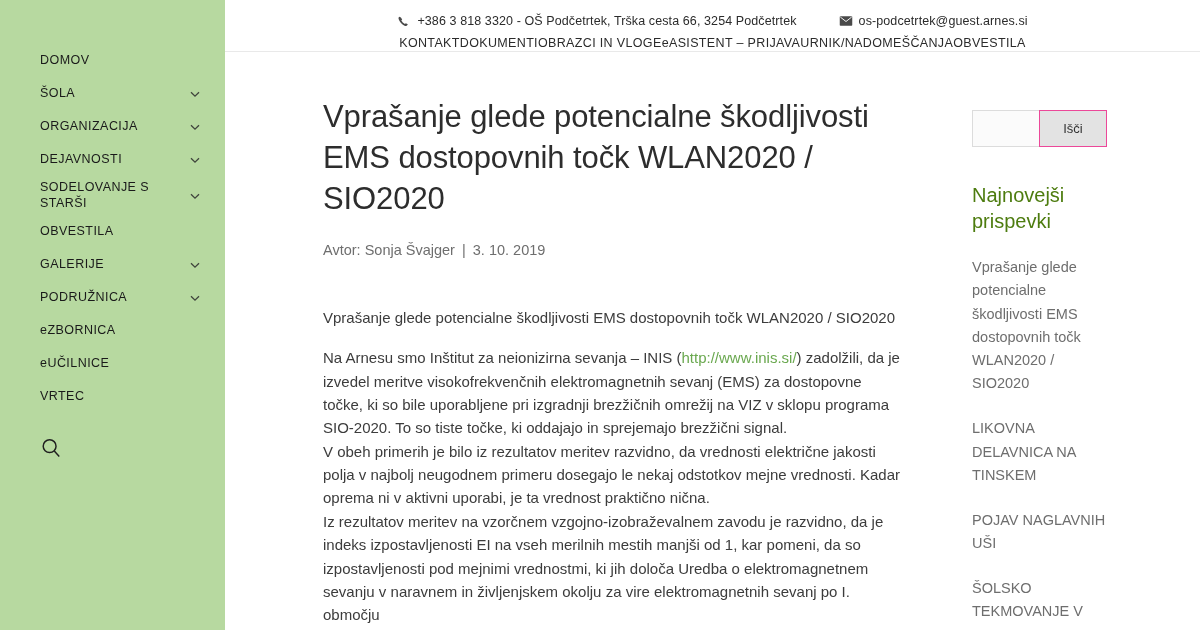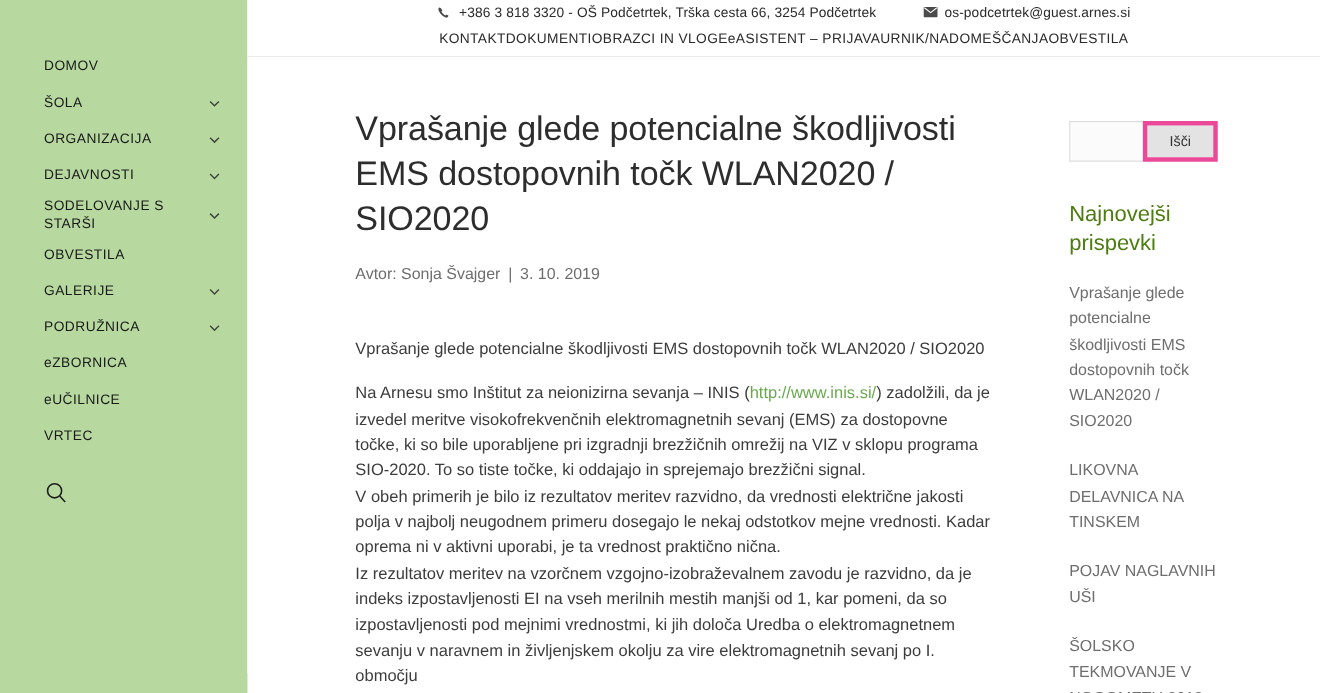--- a/index.html
+++ b/index.html
@@ -70,42 +70,42 @@
     position: absolute;
     left: 225px; top: 0;
     width: 975px;
     height: 51px;
     background: #ffffff;
     color: #2b2b2b;
     font-size: 12.5px;
   }
   .topbar-line1 {
     display: flex;
-    align-items: flex-start;
+    align-items: flex-end;
     justify-content: center;
     height: 28px;
     gap: 0px;
     padding-top: 4px;
   }
   .tb-phone, .tb-mail {
     display: flex;
     align-items: center;
     gap: 7px;
     color: #2b2b2b;
     text-decoration: none;
     font-size: 12.5px;
     letter-spacing: 0.1px;
   }
   .tb-mail { margin-left: 42px; }
   .tb-ico { display: inline-block; width: 13px; height: 13px; opacity: .85; }
   .tb-ico svg { display: block; }
 
   .topbar-line2 {
     display: flex;
-    align-items: flex-start;
+    align-items: flex-end;
     justify-content: center;
     height: 22px;
   }
   .topbar-line2 a {
     color: #2b2b2b;
     text-decoration: none;
     font-size: 12.5px;
     letter-spacing: 0.35px;
   }
 
@@ -171,21 +171,21 @@
     background: #fbfbfb;
     padding: 0 8px;
     font-size: 13px;
     font-family: "Liberation Sans", sans-serif;
     outline: none;
     min-width: 0;
   }
   .search-submit {
     flex: 0 0 68px;
     background: #e3e3e3;
-    border: 4px solid #ec4899;
+    border: 1px solid #ec4899;
     font-size: 13px;
     color: #333;
     font-family: "Liberation Sans", sans-serif;
     cursor: pointer;
   }
   .rb-title {
     font-size: 20px;
     line-height: 1.28;
     color: #4d7c0f;
     margin: 0 0 22px 0;

